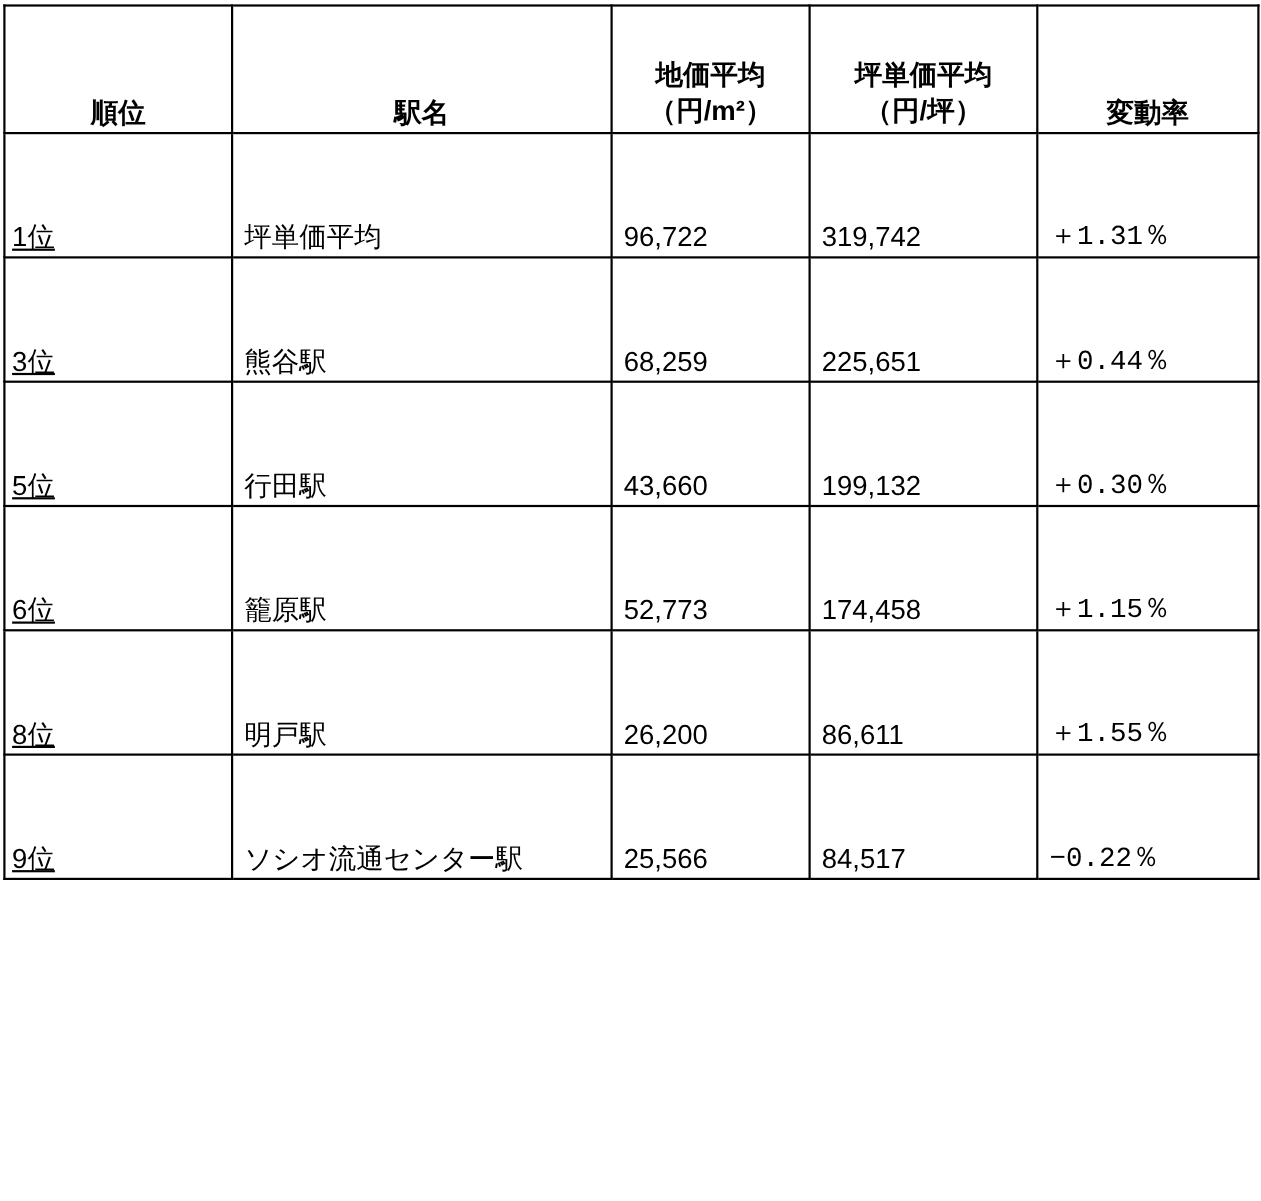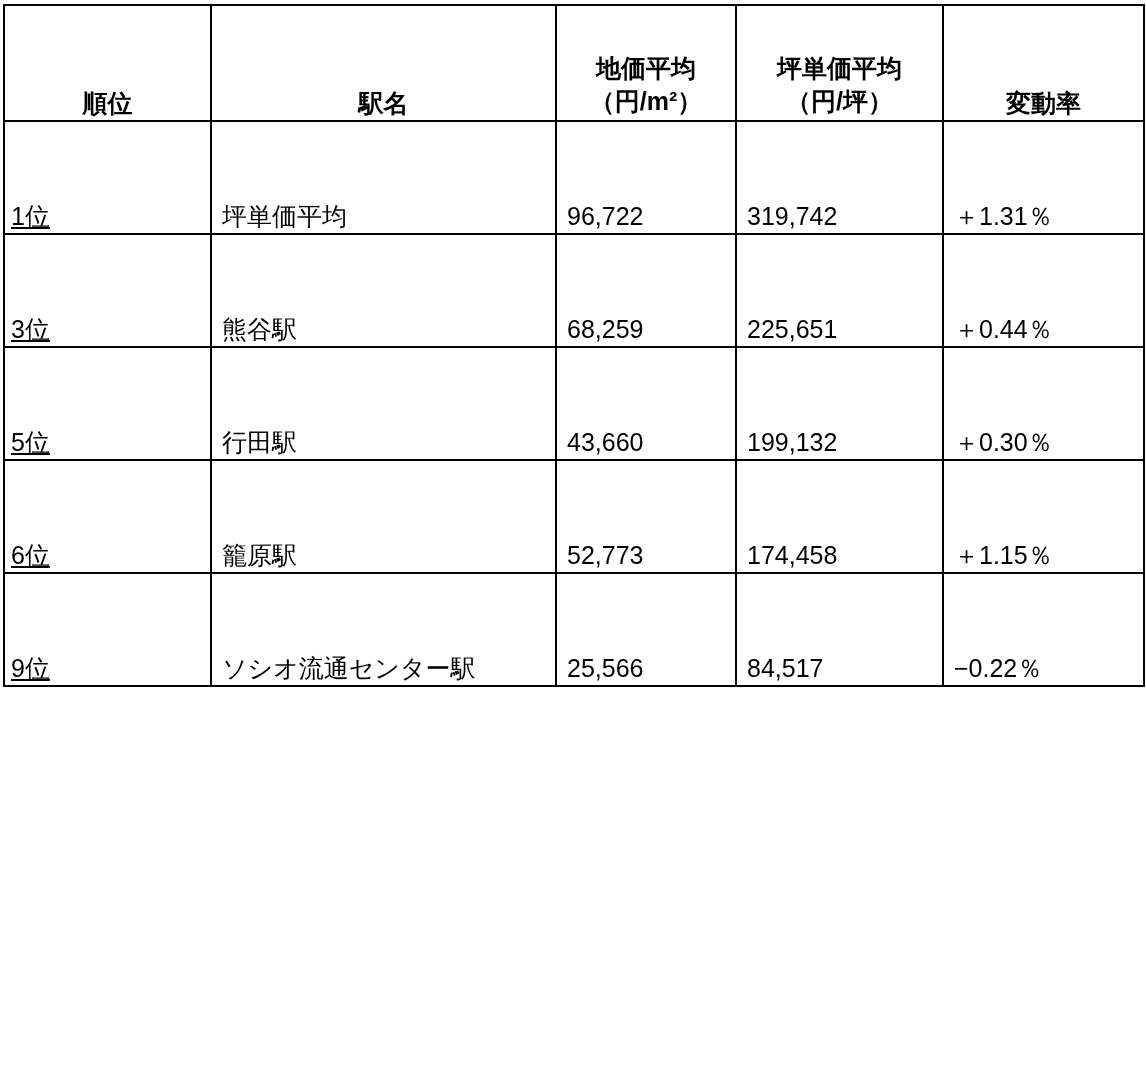--- a/index.html
+++ b/index.html
@@ -51,21 +51,21 @@
     line-height: 1.32;
   }
   tbody td {
     height: 107px;
     padding: 0 8px 10px 8px;
     font-weight: normal;
   }
   tbody td.cell-rank { padding-left: 6px; text-decoration: underline; }
   tbody td.cell-name { padding-left: 10px; }
   tbody td.cell-num  { padding-left: 10px; }
-  tbody td.cell-rate { padding-left: 10px; }
+  tbody td.cell-rate { padding-left: 10px; font-family: Liberation Mono, monospace; }
 </style>
 </head>
 <body>
 
 <div class="table-wrap">
   <table class="rank-table">
     <colgroup>
       <col class="c-rank">
       <col class="c-name">
       <col class="c-price">
@@ -110,20 +110,27 @@
         <td class="cell-rate">＋0.30％</td>
       </tr>
       <tr>
         <td class="cell-rank">6位</td>
         <td class="cell-name">籠原駅</td>
         <td class="cell-num">52,773</td>
         <td class="cell-num">174,458</td>
         <td class="cell-rate">＋1.15％</td>
       </tr>
       <tr>
+        <td class="cell-rank">8位</td>
+        <td class="cell-name">明戸駅</td>
+        <td class="cell-num">26,200</td>
+        <td class="cell-num">86,611</td>
+        <td class="cell-rate">＋1.55％</td>
+      </tr>
+      <tr>
         <td class="cell-rank">9位</td>
         <td class="cell-name">ソシオ流通センター駅</td>
         <td class="cell-num">25,566</td>
         <td class="cell-num">84,517</td>
         <td class="cell-rate">−0.22％</td>
       </tr>
     </tbody>
   </table>
 </div>
 

